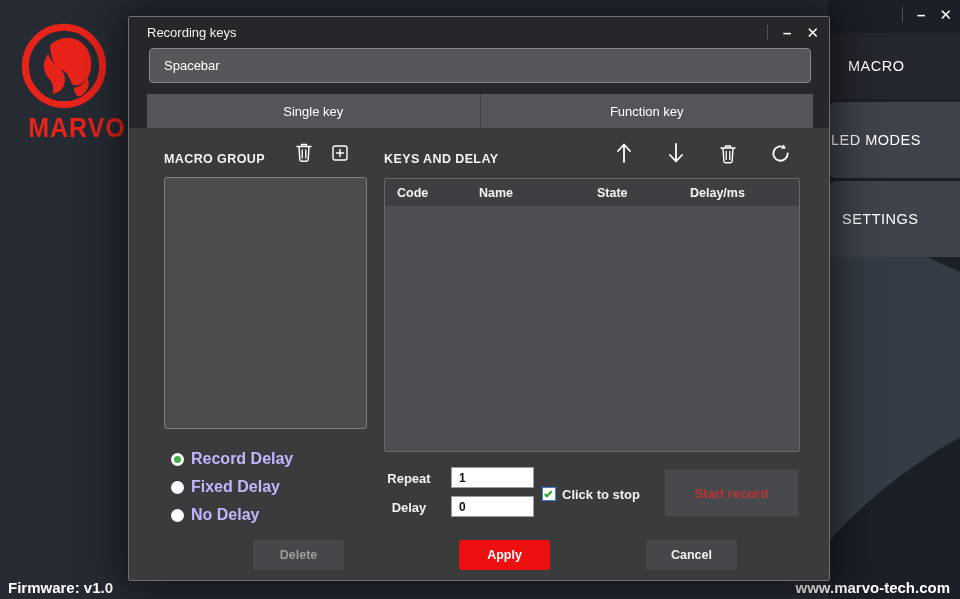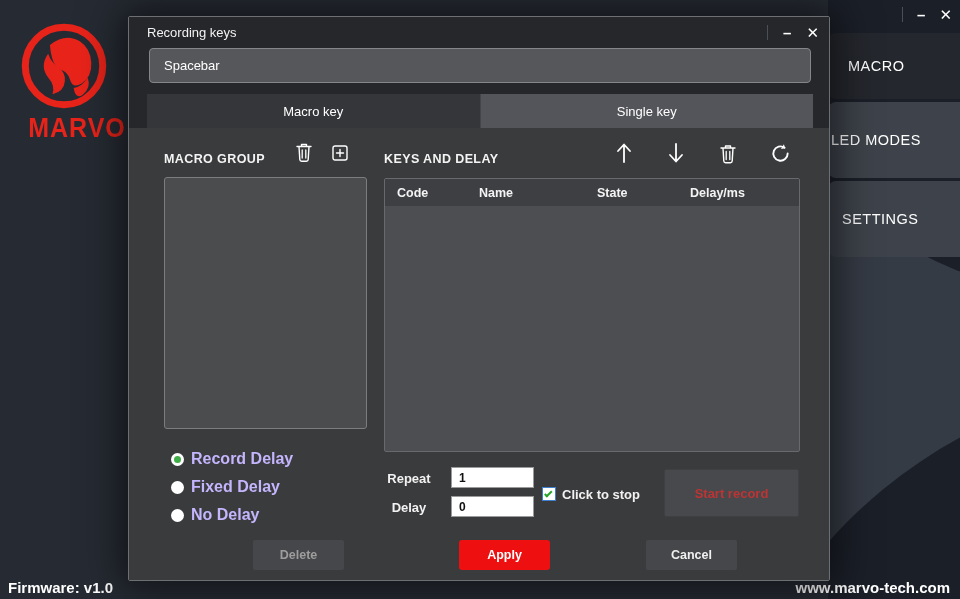--- a/index.html
+++ b/index.html
@@ -148,25 +148,25 @@
         <div class="dlg-controls">
           <span class="vdiv"></span>
           <span class="winglyph">–</span>
           <span class="winglyph">✕</span>
         </div>
       </div>
 
       <input class="name-input" type="text" value="Spacebar" style="">
 
       <div class="tabs">
-        <div class="tab on">
-          <span>Macro key</span>
-        </div>
         <div class="tab">
           <span>Single key</span>
+        </div>
+        <div class="tab">
+          <span>Function key</span>
         </div>
       </div>
     </div>
 
     <div class="dlg-body">
 
       <div class="section-head" style="left:35px;top:24px;">MACRO GROUP</div>
 
       <div class="icon-btn mg-trash">
         <svg width="18" height="20" viewBox="0 0 18 20">

